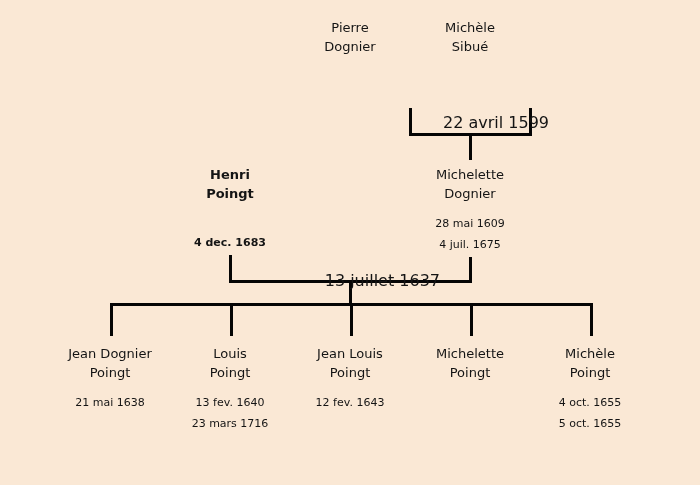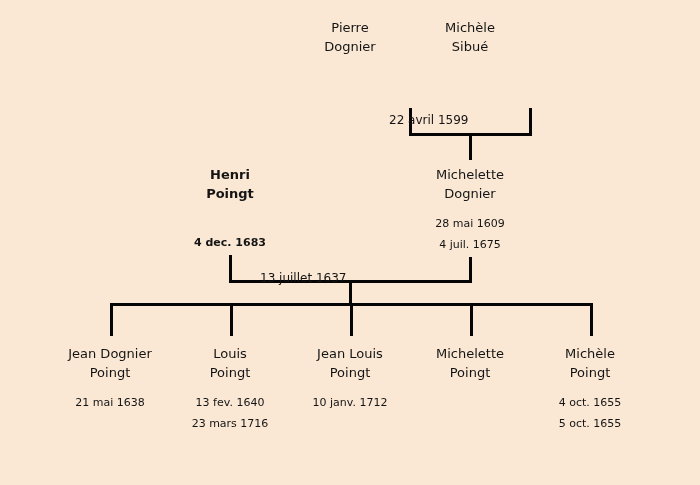--- a/index.html
+++ b/index.html
@@ -37,23 +37,23 @@
     white-space: nowrap;
   }
   .dates span {
     display: block;
   }
   .bold {
     font-weight: bold;
   }
   .mdate {
     position: absolute;
-    font-size: 12px;
+    font-size: 16px;
     white-space: nowrap;
-    text-align: left;
+    text-align: right;
   }
   .ln {
     position: absolute;
     background: #050505;
   }
   .h { height: 3px; }
   .v { width: 3px; }
 </style>
 </head>
 <body>
@@ -122,21 +122,21 @@
   <div class="dates" style="left:230px; top:392px; width:150px; margin-left:-75px;">
     <span>13 fev. 1640</span>
     <span>23 mars 1716</span>
   </div>
 
   <div class="person" style="left:350px; top:344px; width:150px; margin-left:-75px;">
     <span class="nm">Jean Louis</span>
     <span class="nm">Poingt</span>
   </div>
   <div class="dates" style="left:350px; top:392px; width:150px; margin-left:-75px;">
-    <span>10 janv. 1712</span>
+    <span>12 fev. 1643</span>
   </div>
 
   <div class="person" style="left:470px; top:344px; width:150px; margin-left:-75px;">
     <span class="nm">Michelette</span>
     <span class="nm">Poingt</span>
   </div>
 
   <div class="person" style="left:590px; top:344px; width:140px; margin-left:-70px;">
     <span class="nm">Michèle</span>
     <span class="nm">Poingt</span>

